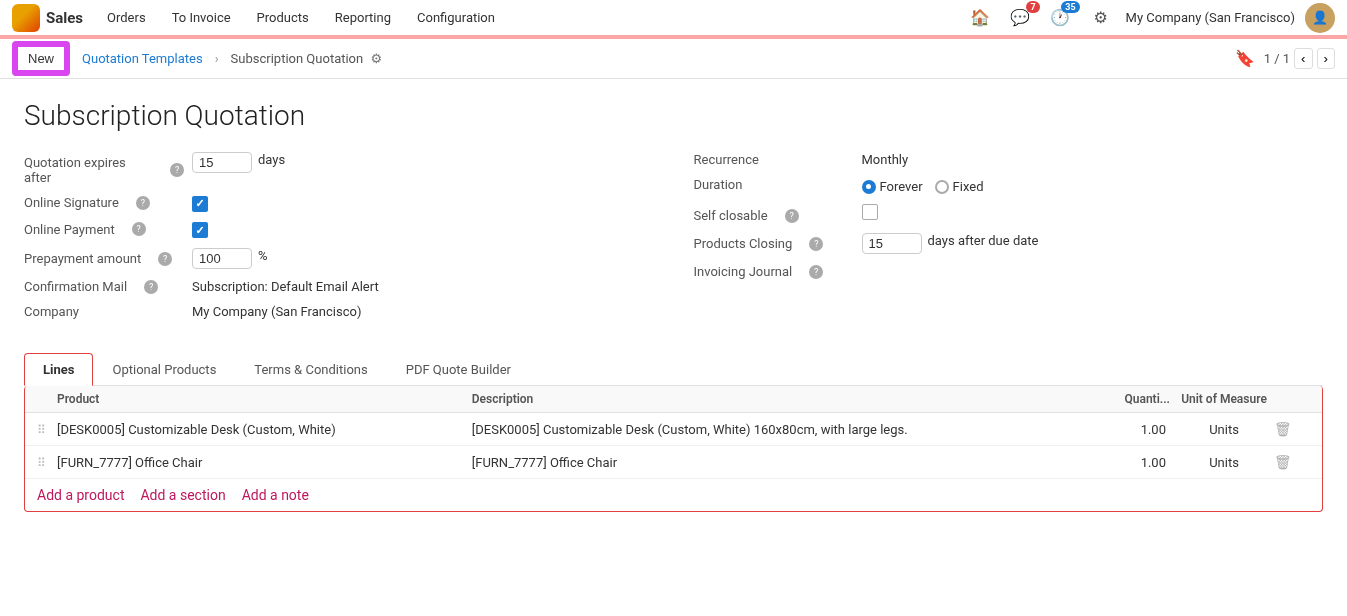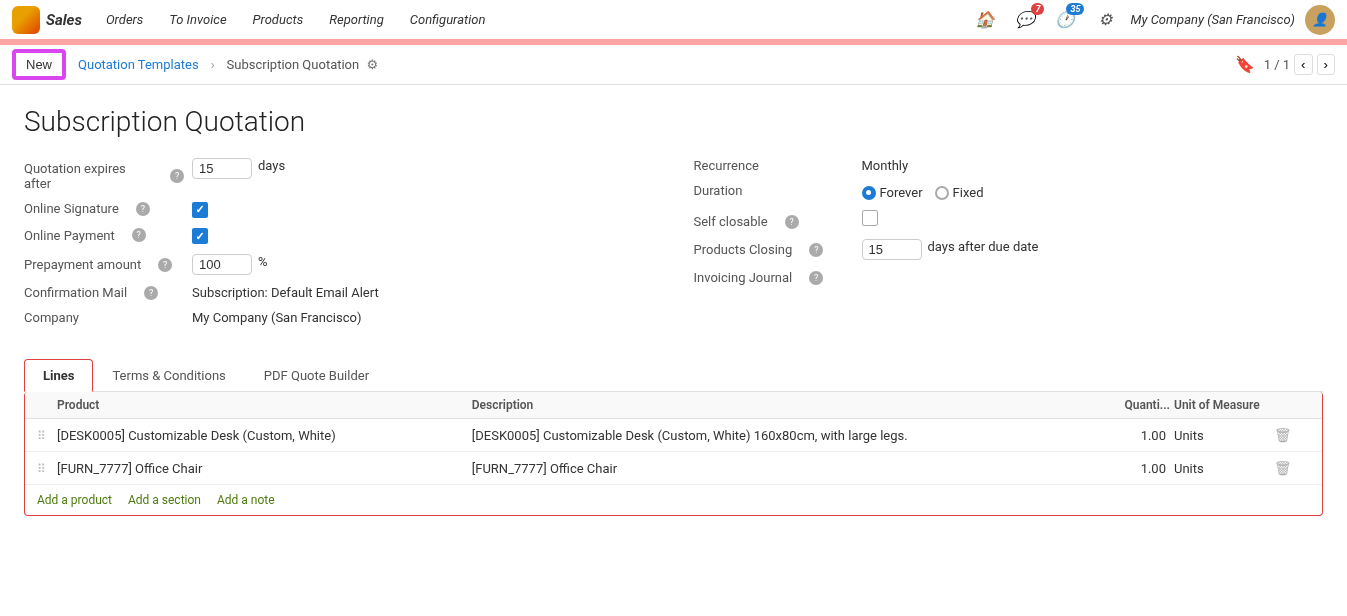--- a/index.html
+++ b/index.html
@@ -1,22 +1,22 @@
 <!DOCTYPE html>
 <html><head>
   <meta charset="utf-8">
   <style>
     * { box-sizing: border-box; margin: 0; padding: 0; }
     body { font-family: -apple-system, BlinkMacSystemFont, 'Segoe UI', Roboto, sans-serif; font-size: 13px; background: #fff; color: #333; }
 
     
     .top-nav {
-      display: flex; align-items: center; height: 45px;
-      background: #fff; border-bottom: 6px solid #fca5a5;
-      padding: 0 12px; gap: 4px; font-style: italic;
+      display: flex; align-items: center; height: 39px;
+      background: #fff; border-bottom: 4px solid #fca5a5;
+      padding: 0 12px; gap: 4px;
     }
     .nav-logo {
       display: flex; align-items: center; gap: 6px;
       margin-right: 8px;
     }
     .logo-icon {
       width: 28px; height: 28px;
       background: linear-gradient(135deg, #e8a000 40%, #e04000 100%);
       border-radius: 6px;
     }
@@ -50,21 +50,21 @@
       background: #c8a060; display: flex; align-items: center;
       justify-content: center; font-size: 13px; color: #fff; cursor: pointer;
     }
 
     
     .sub-nav {
       display: flex; align-items: center; height: 40px;
       border-bottom: 1px solid #e0e0e0; padding: 0 12px; gap: 8px;
     }
     .new-btn {
-      border: 4px solid #d946ef; background: #fff; padding: 4px 10px;
+      border: 6px solid #d946ef; background: #fff; padding: 4px 10px;
       border-radius: 4px; cursor: pointer; font-size: 13px;
       margin-right: 4px; color: #333;
     }
     .breadcrumb-link {
       color: #1c7cd5; cursor: pointer; font-size: 13px; text-decoration: none;
     }
     .breadcrumb-sep { color: #999; margin: 0 4px; }
     .breadcrumb-current { font-size: 13px; color: #555; }
     .breadcrumb-current .gear-icon { margin-left: 4px; cursor: pointer; color: #777; }
     .sub-nav-right {
@@ -158,33 +158,33 @@
       overflow: hidden;
     }
     .table-header {
       display: flex; background: #f9f9f9; border-bottom: 1px solid #e0e0e0;
       padding: 6px 12px; font-size: 12px; font-weight: 600; color: #555;
     }
     .col-drag { width: 20px; }
     .col-product { flex: 2; }
     .col-description { flex: 3; }
     .col-qty { width: 80px; text-align: right; padding-right: 4px; }
-    .col-uom { width: 100px; }
+    .col-uom { width: 100px; text-align: center; }
     .col-del { width: 36px; }
 
     .table-row-item {
       display: flex; align-items: center; padding: 8px 12px;
       border-bottom: 1px solid #f0f0f0; font-size: 13px;
     }
     .delete-btn { color: #aaa; cursor: pointer; font-size: 14px; margin-left: auto; }
 
     .table-footer {
       padding: 8px 12px; display: flex; gap: 16px;
     }
-    .add-link { color: #4d7c0f; cursor: pointer; font-size: 12px; }
+    .add-link { color: #be185d; cursor: pointer; font-size: 14px; }
 
     
     .main-content::-webkit-scrollbar { width: 8px; }
     .main-content::-webkit-scrollbar-track { background: #f1f1f1; }
     .main-content::-webkit-scrollbar-thumb { background: #ccc; border-radius: 4px; }
   </style>
 </head>
 <body>
 
 <div class="top-nav">
@@ -343,20 +343,21 @@
           <span>Invoicing Journal</span>
           <span class="help-icon">?</span>
         </div>
         <div class="form-value"></div>
       </div>
     </div>
   </div>
 
   <div class="tabs-bar">
     <div class="tab active">Lines</div>
+    <div class="tab">Optional Products</div>
     <div class="tab">Terms &amp; Conditions</div>
     <div class="tab">PDF Quote Builder</div>
   </div>
 
   <div class="table-wrapper">
     <div class="table-header">
       <div class="col-drag"></div>
       <div class="col-product">Product</div>
       <div class="col-description">Description</div>
       <div class="col-qty">Quanti...</div>

